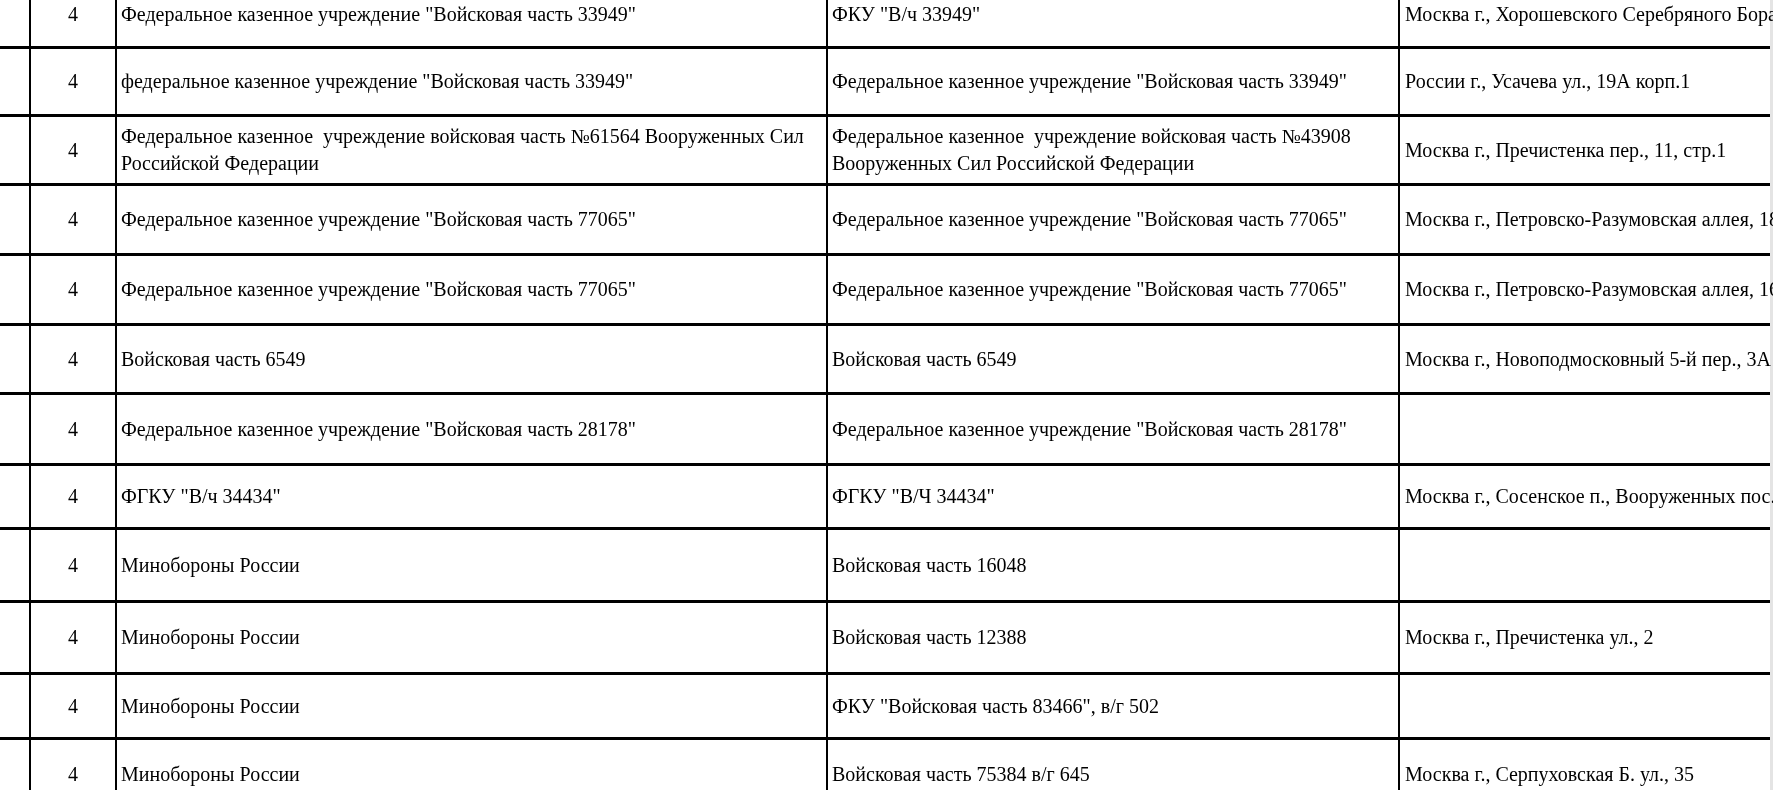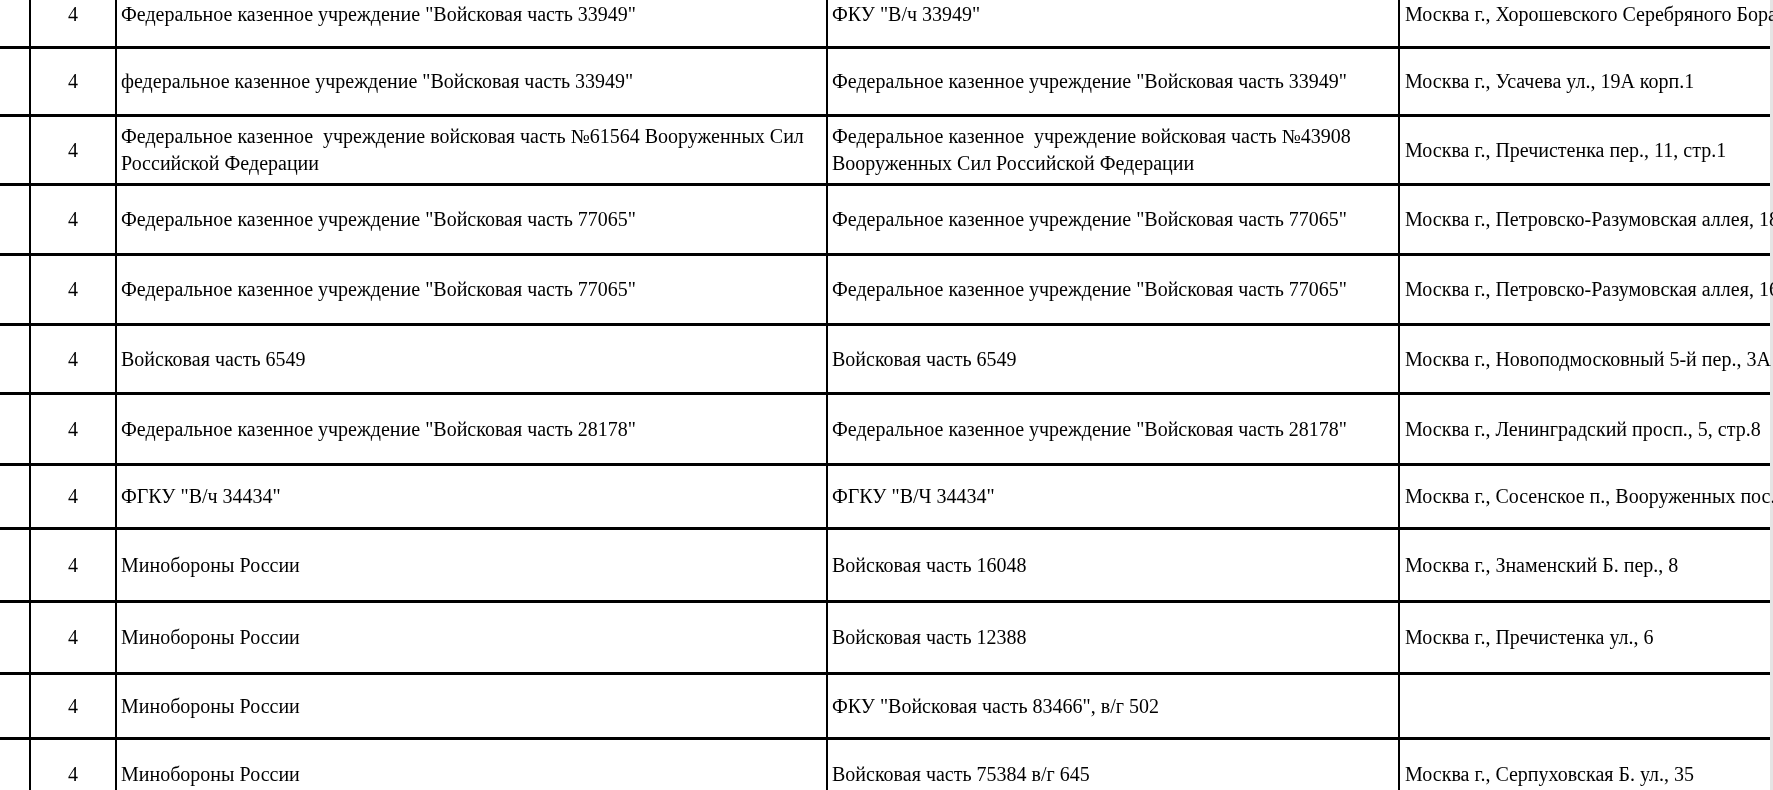--- a/index.html
+++ b/index.html
@@ -108,21 +108,21 @@
     <div class="cell c2">Федеральное казенное учреждение "Войсковая часть 33949"</div>
     <div class="cell c3">ФКУ "В/ч 33949"</div>
     <div class="cell c4">Москва г., Хорошевского Серебряного Бора 2-я</div>
   </div>
 
   <div class="row">
     <div class="cell c0"></div>
     <div class="cell c1">4</div>
     <div class="cell c2">федеральное казенное учреждение "Войсковая часть 33949"</div>
     <div class="cell c3">Федеральное казенное учреждение "Войсковая часть 33949"</div>
-    <div class="cell c4">Москва г., Усачева ул., 19А корп.1</div>
+    <div class="cell c4">России г., Усачева ул., 19А корп.1</div>
   </div>
 
   <div class="row">
     <div class="cell c0"></div>
     <div class="cell c1">4</div>
     <div class="cell c2">Федеральное казенное  учреждение войсковая часть №61564 Вооруженных Сил
 Российской Федерации</div>
     <div class="cell c3">Федеральное казенное  учреждение войсковая часть №43908
 Вооруженных Сил Российской Федерации</div>
     <div class="cell c4">Москва г., Пречистенка пер., 11, стр.1</div>
@@ -150,45 +150,43 @@
     <div class="cell c2">Войсковая часть 6549</div>
     <div class="cell c3">Войсковая часть 6549</div>
     <div class="cell c4">Москва г., Новоподмосковный 5-й пер., 3А</div>
   </div>
 
   <div class="row">
     <div class="cell c0"></div>
     <div class="cell c1">4</div>
     <div class="cell c2">Федеральное казенное учреждение "Войсковая часть 28178"</div>
     <div class="cell c3">Федеральное казенное учреждение "Войсковая часть 28178"</div>
-    <div class="cell c4">Москва г., Ленинградский просп., 5, стр.8</div>
   </div>
 
   <div class="row">
     <div class="cell c0"></div>
     <div class="cell c1">4</div>
     <div class="cell c2">ФГКУ "В/ч 34434"</div>
     <div class="cell c3">ФГКУ "В/Ч 34434"</div>
     <div class="cell c4">Москва г., Сосенское п., Вооруженных пос.</div>
   </div>
 
   <div class="row">
     <div class="cell c0"></div>
     <div class="cell c1">4</div>
     <div class="cell c2">Минобороны России</div>
     <div class="cell c3">Войсковая часть 16048</div>
-    <div class="cell c4">Москва г., Знаменский Б. пер., 8</div>
   </div>
 
   <div class="row">
     <div class="cell c0"></div>
     <div class="cell c1">4</div>
     <div class="cell c2">Минобороны России</div>
     <div class="cell c3">Войсковая часть 12388</div>
-    <div class="cell c4">Москва г., Пречистенка ул., 6</div>
+    <div class="cell c4">Москва г., Пречистенка ул., 2</div>
   </div>
 
   <div class="row">
     <div class="cell c0"></div>
     <div class="cell c1">4</div>
     <div class="cell c2">Минобороны России</div>
     <div class="cell c3">ФКУ "Войсковая часть 83466", в/г 502</div>
   </div>
 
   <div class="row">

